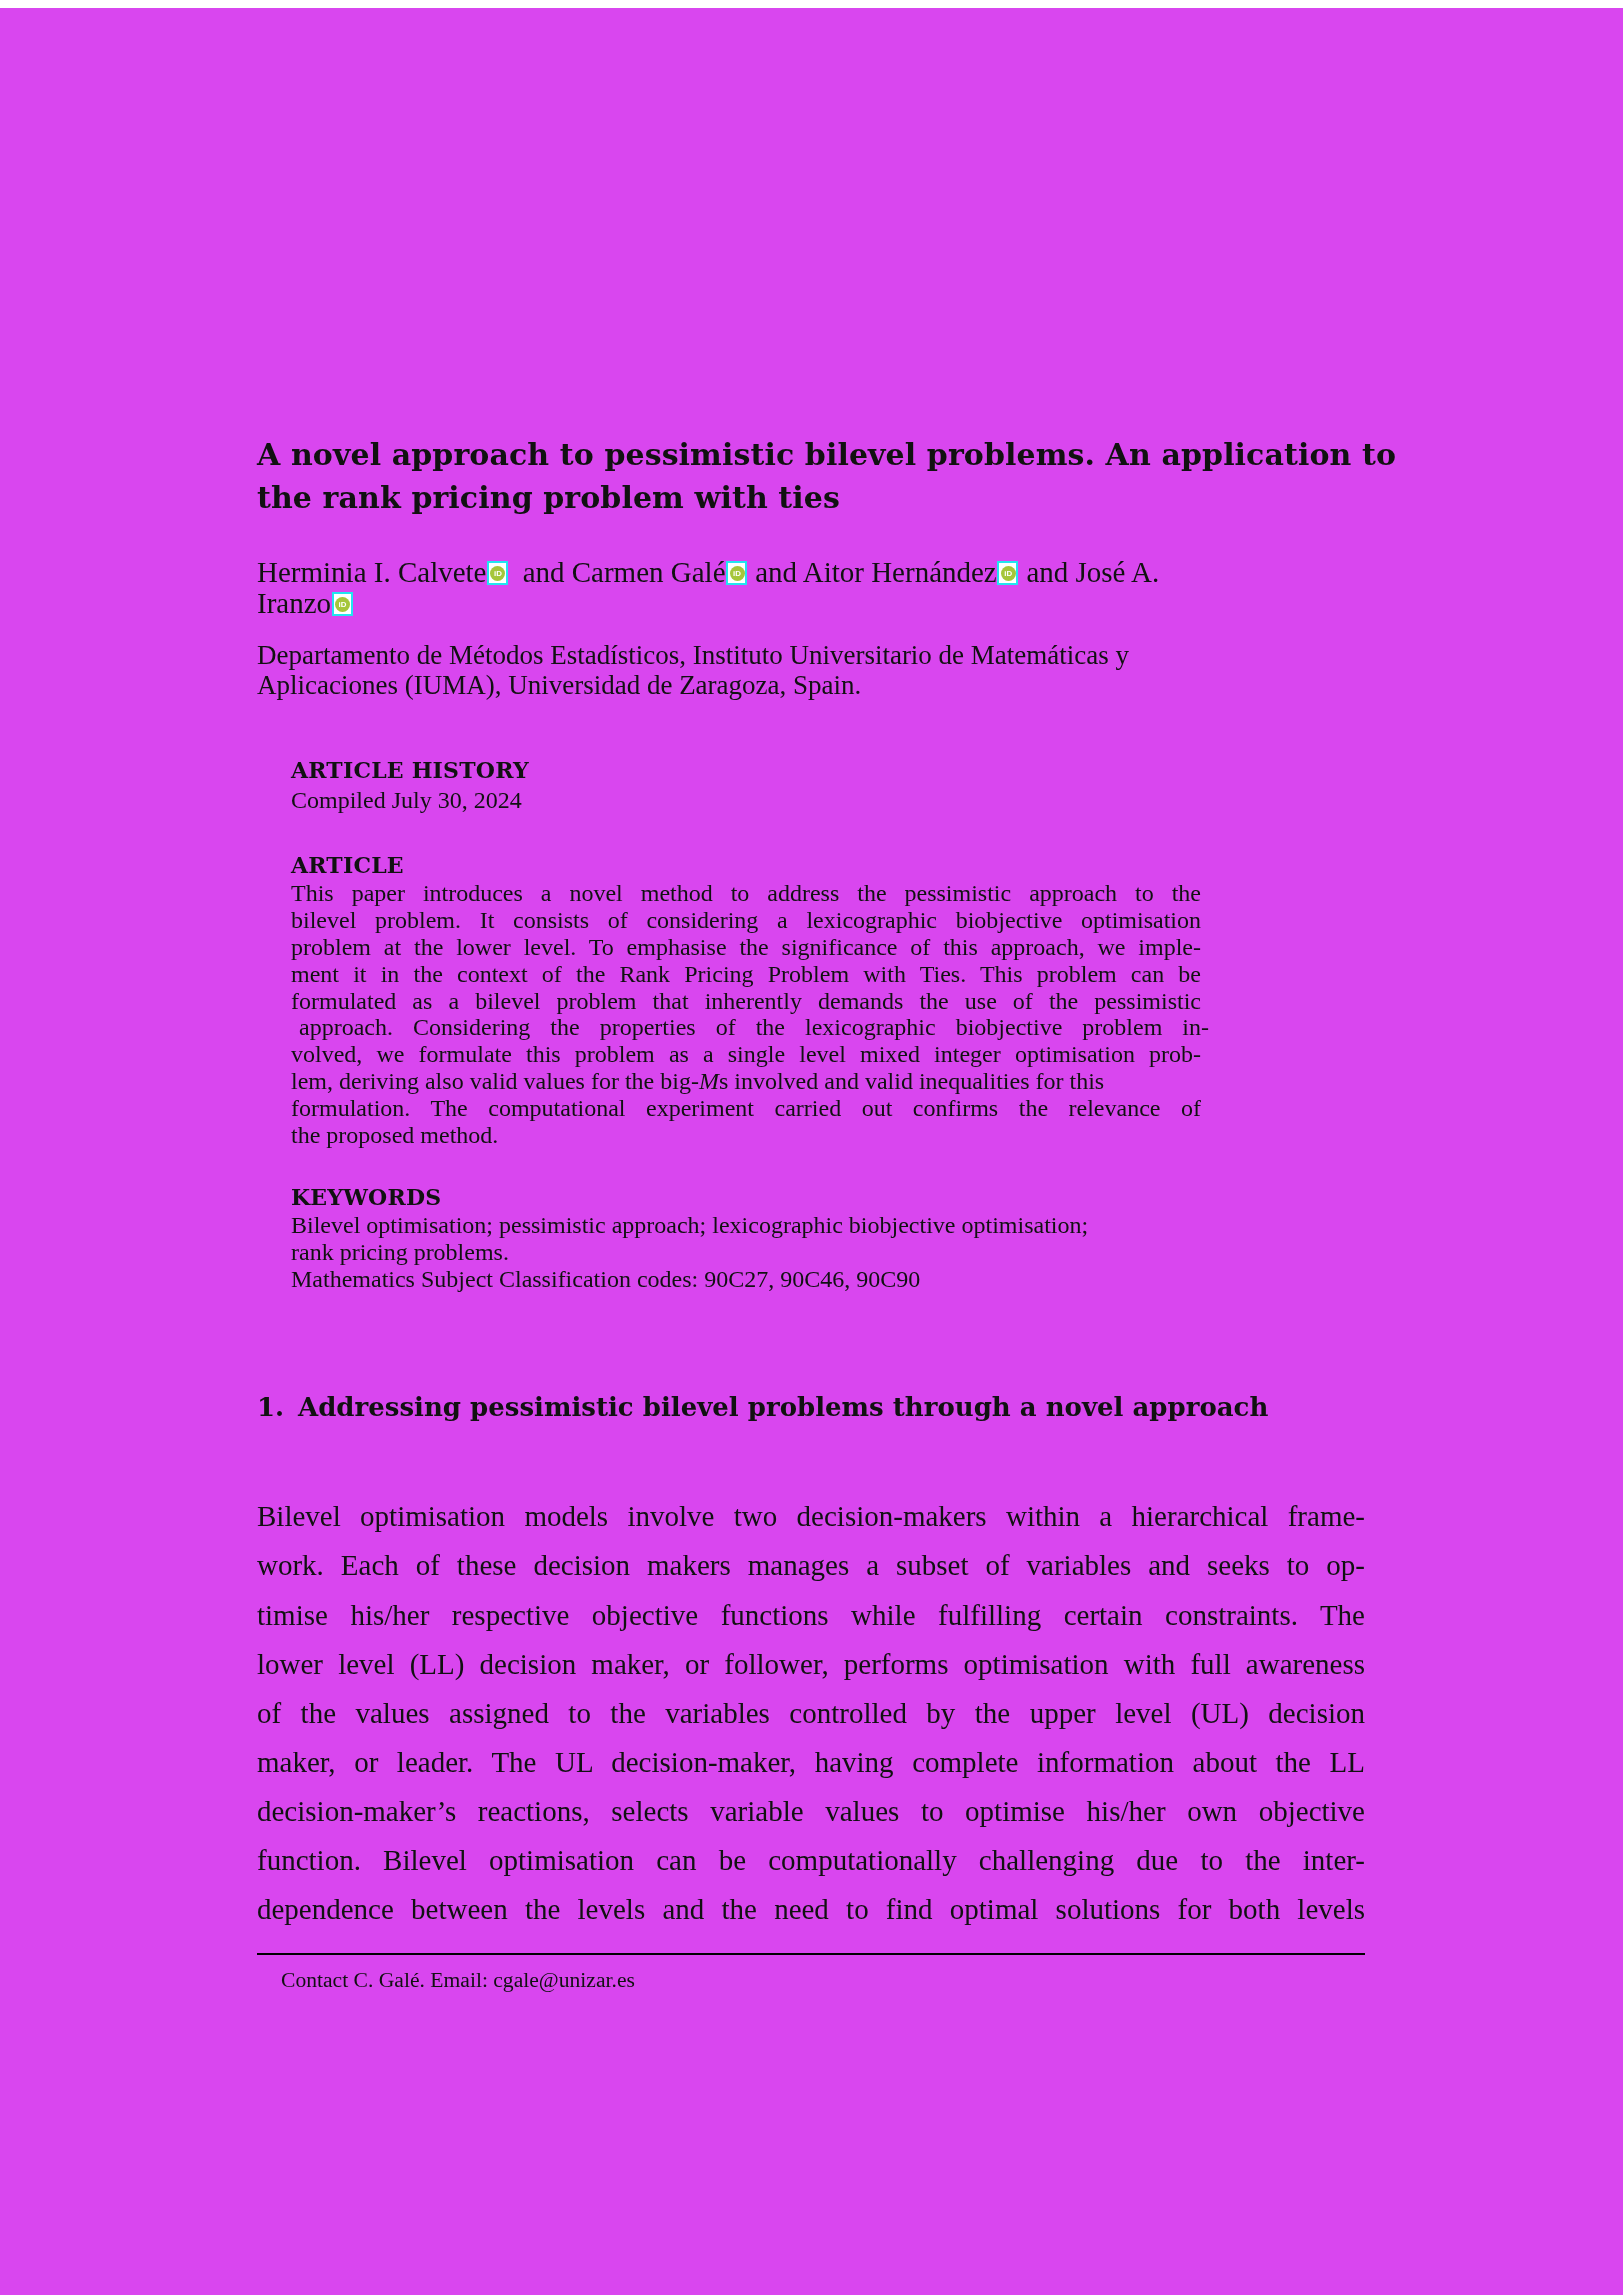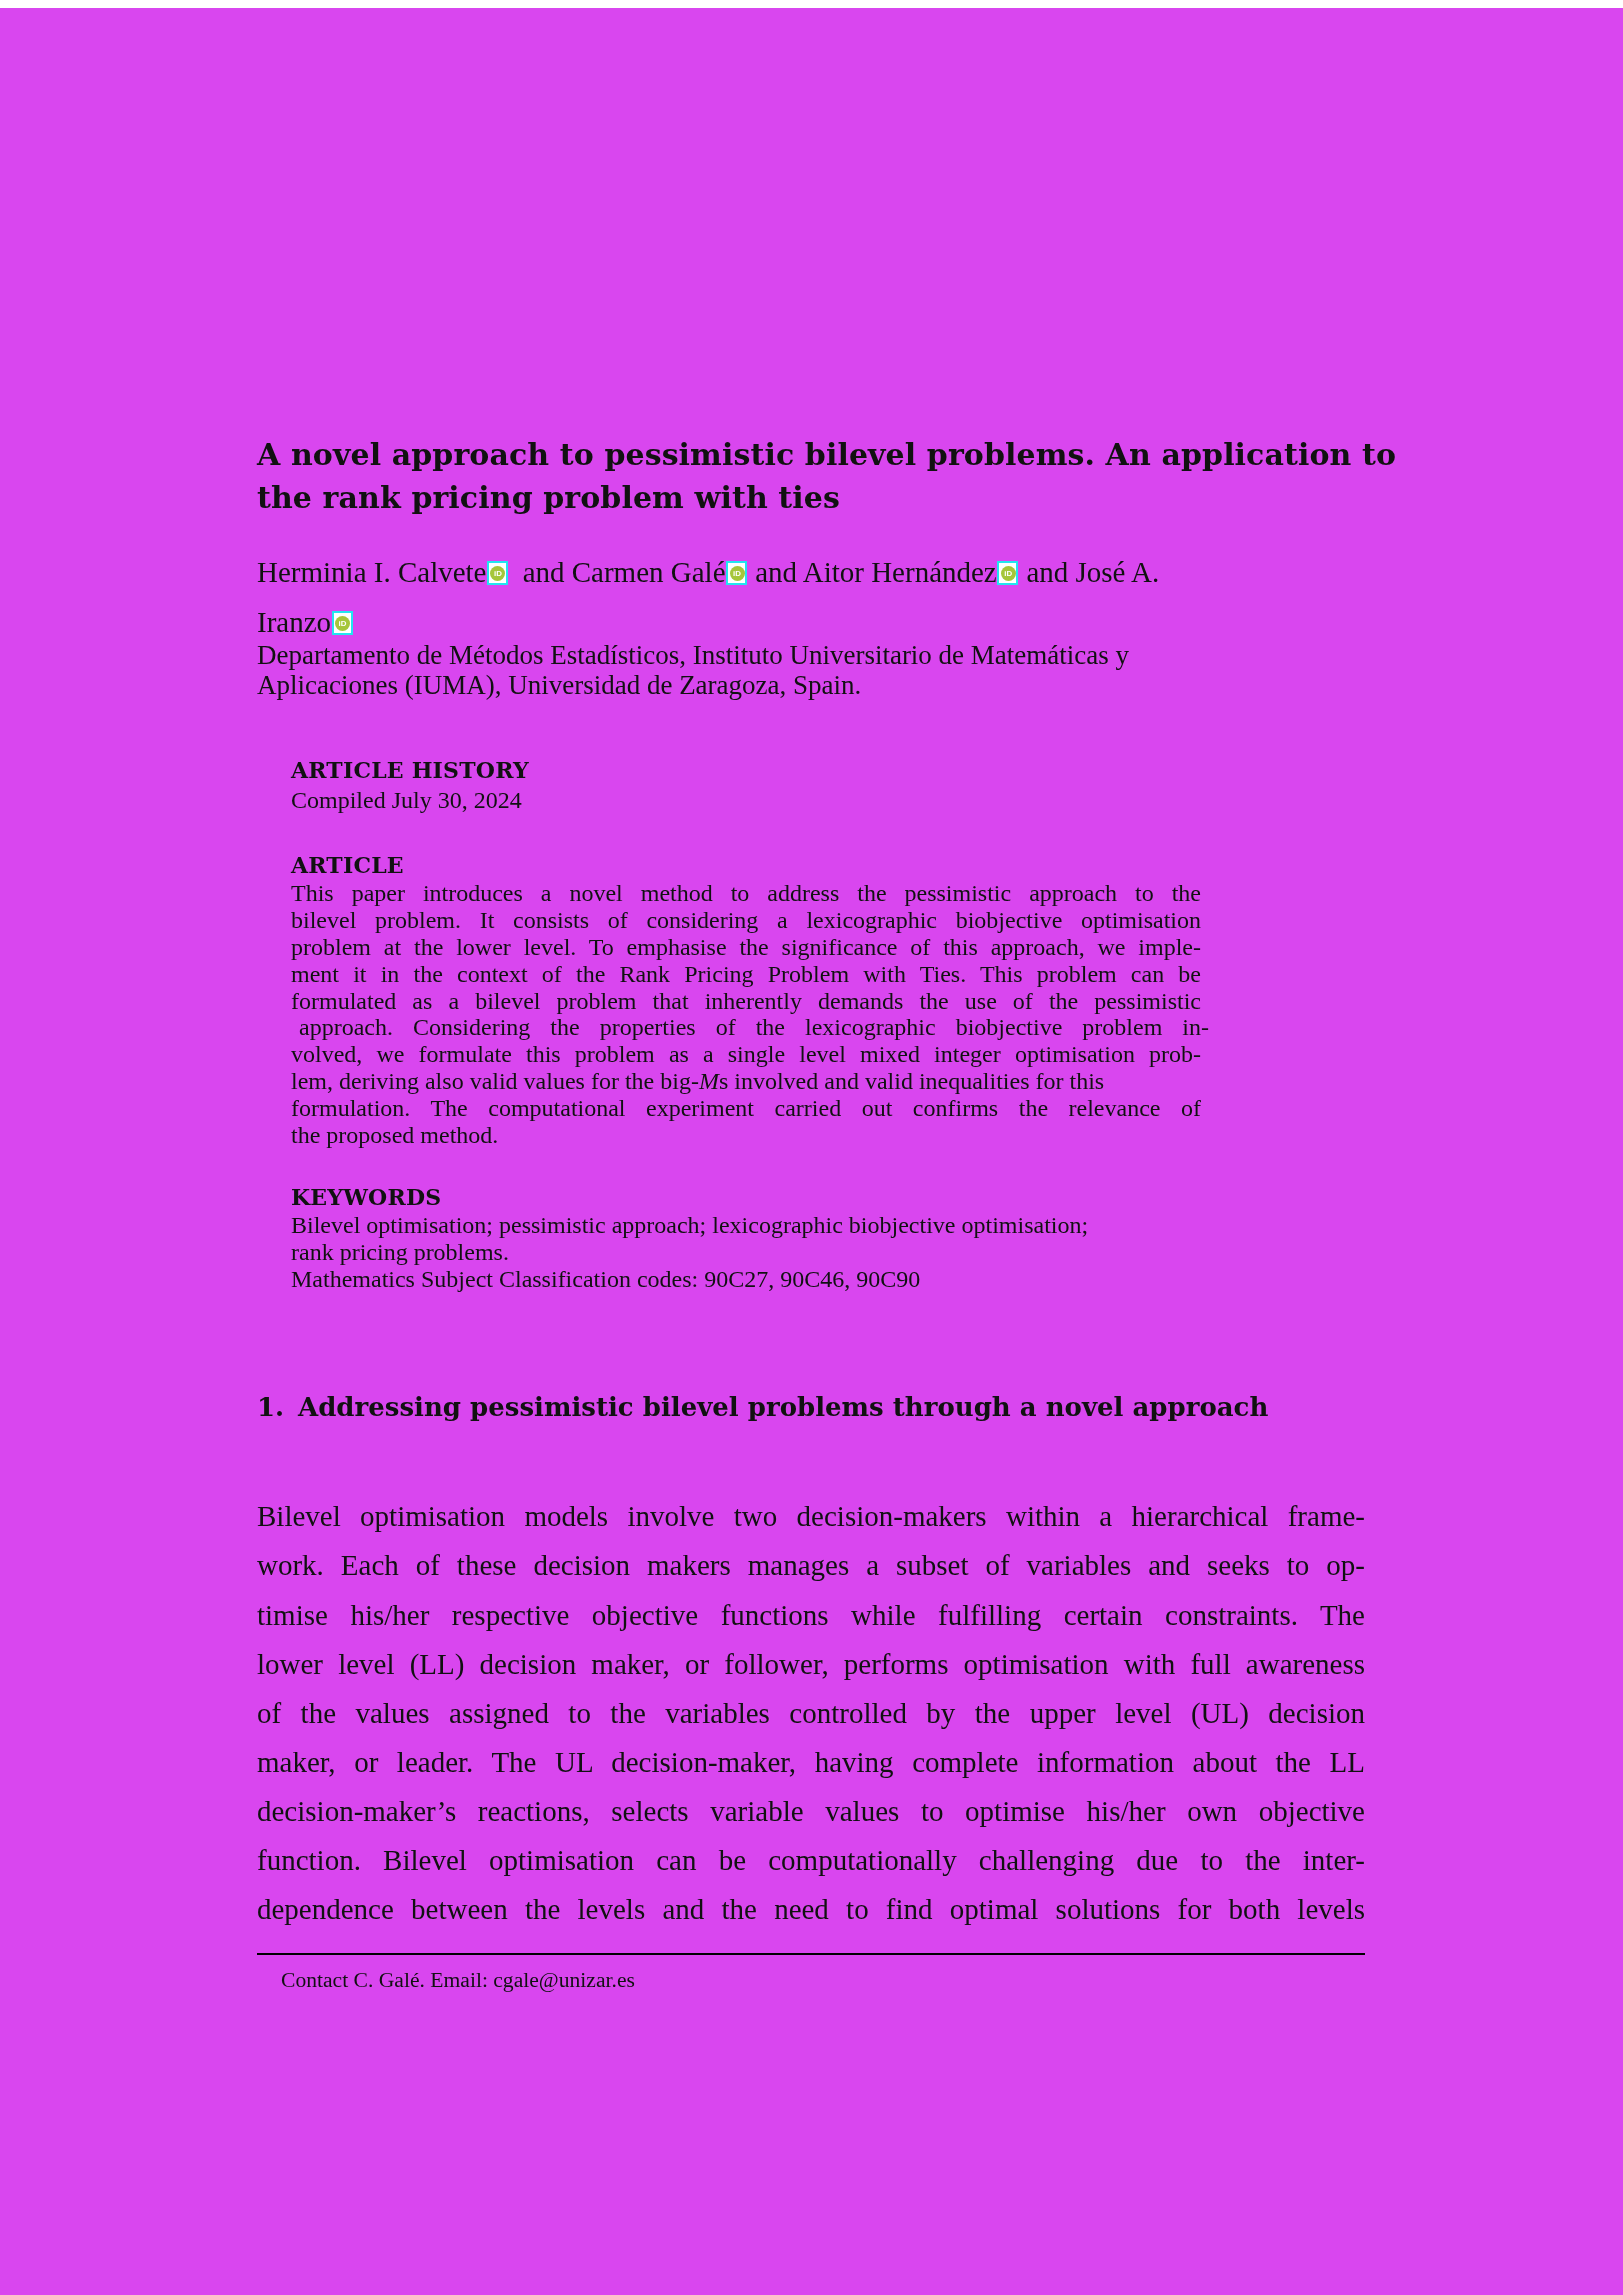--- a/index.html
+++ b/index.html
@@ -53,21 +53,21 @@
 
   <div>
     <div class="abs title-line justify-line" style="left:257px; top:432px; width:1108px;">A novel approach to pessimistic bilevel problems. An application to</div>
     <div class="abs title-line" style="left:257px; top:475px;">the rank pricing problem with ties</div>
   </div>
 
   <div>
     <div class="abs authors" style="left:257px; top:550px;">
       <span>Herminia I. Calvete</span><span class="orcid"><span class="dot">iD</span></span><span style="margin-left:6.5px;"> and Carmen Galé</span><span class="orcid"><span class="dot">iD</span></span><span> and Aitor Hernández</span><span class="orcid"><span class="dot">iD</span></span><span> and José A.</span>
     </div>
-    <div class="abs authors" style="left:257px; top:581px;margin-top:19px;">
+    <div class="abs authors" style="left:257px; top:581px;">
       <span>Iranzo</span><span class="orcid"><span class="dot">iD</span></span>
     </div>
   </div>
 
   <div>
     <div class="abs affil" style="left:257px; top:634px;">Departamento de Métodos Estadísticos, Instituto Universitario de Matemáticas y</div>
     <div class="abs affil" style="left:257px; top:664px;">Aplicaciones (IUMA), Universidad de Zaragoza, Spain.</div>
   </div>
 
   <div>

